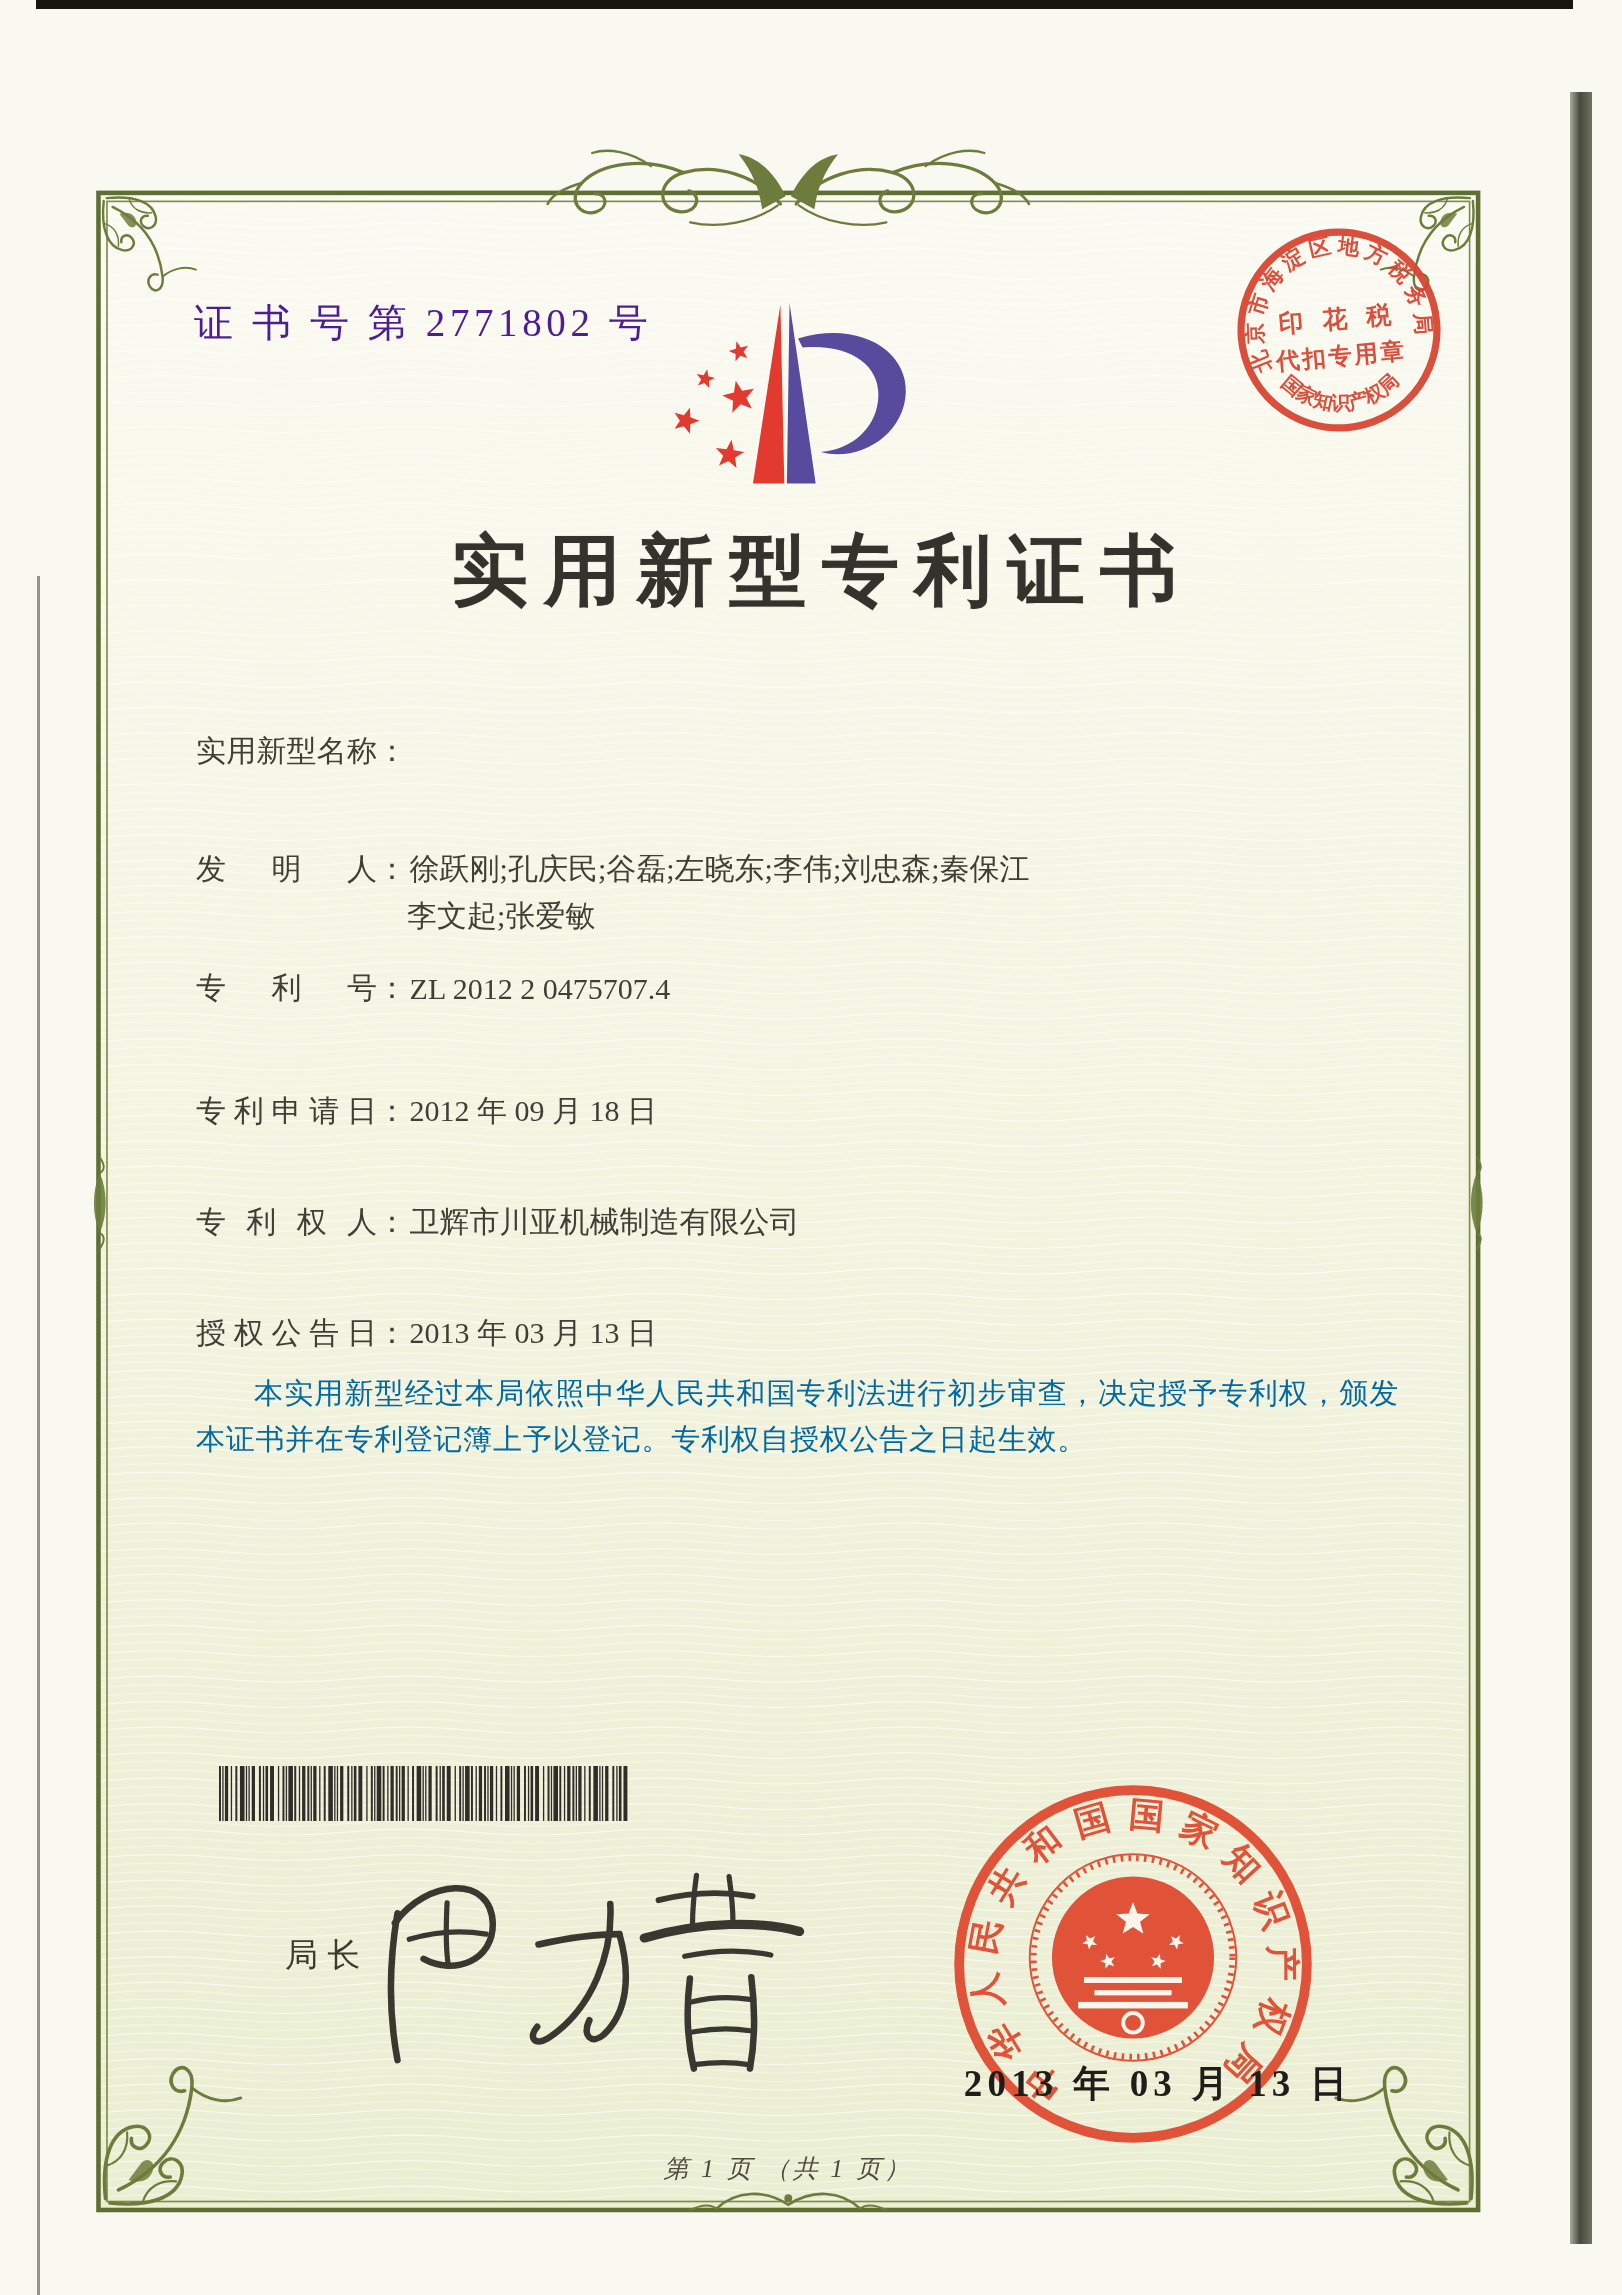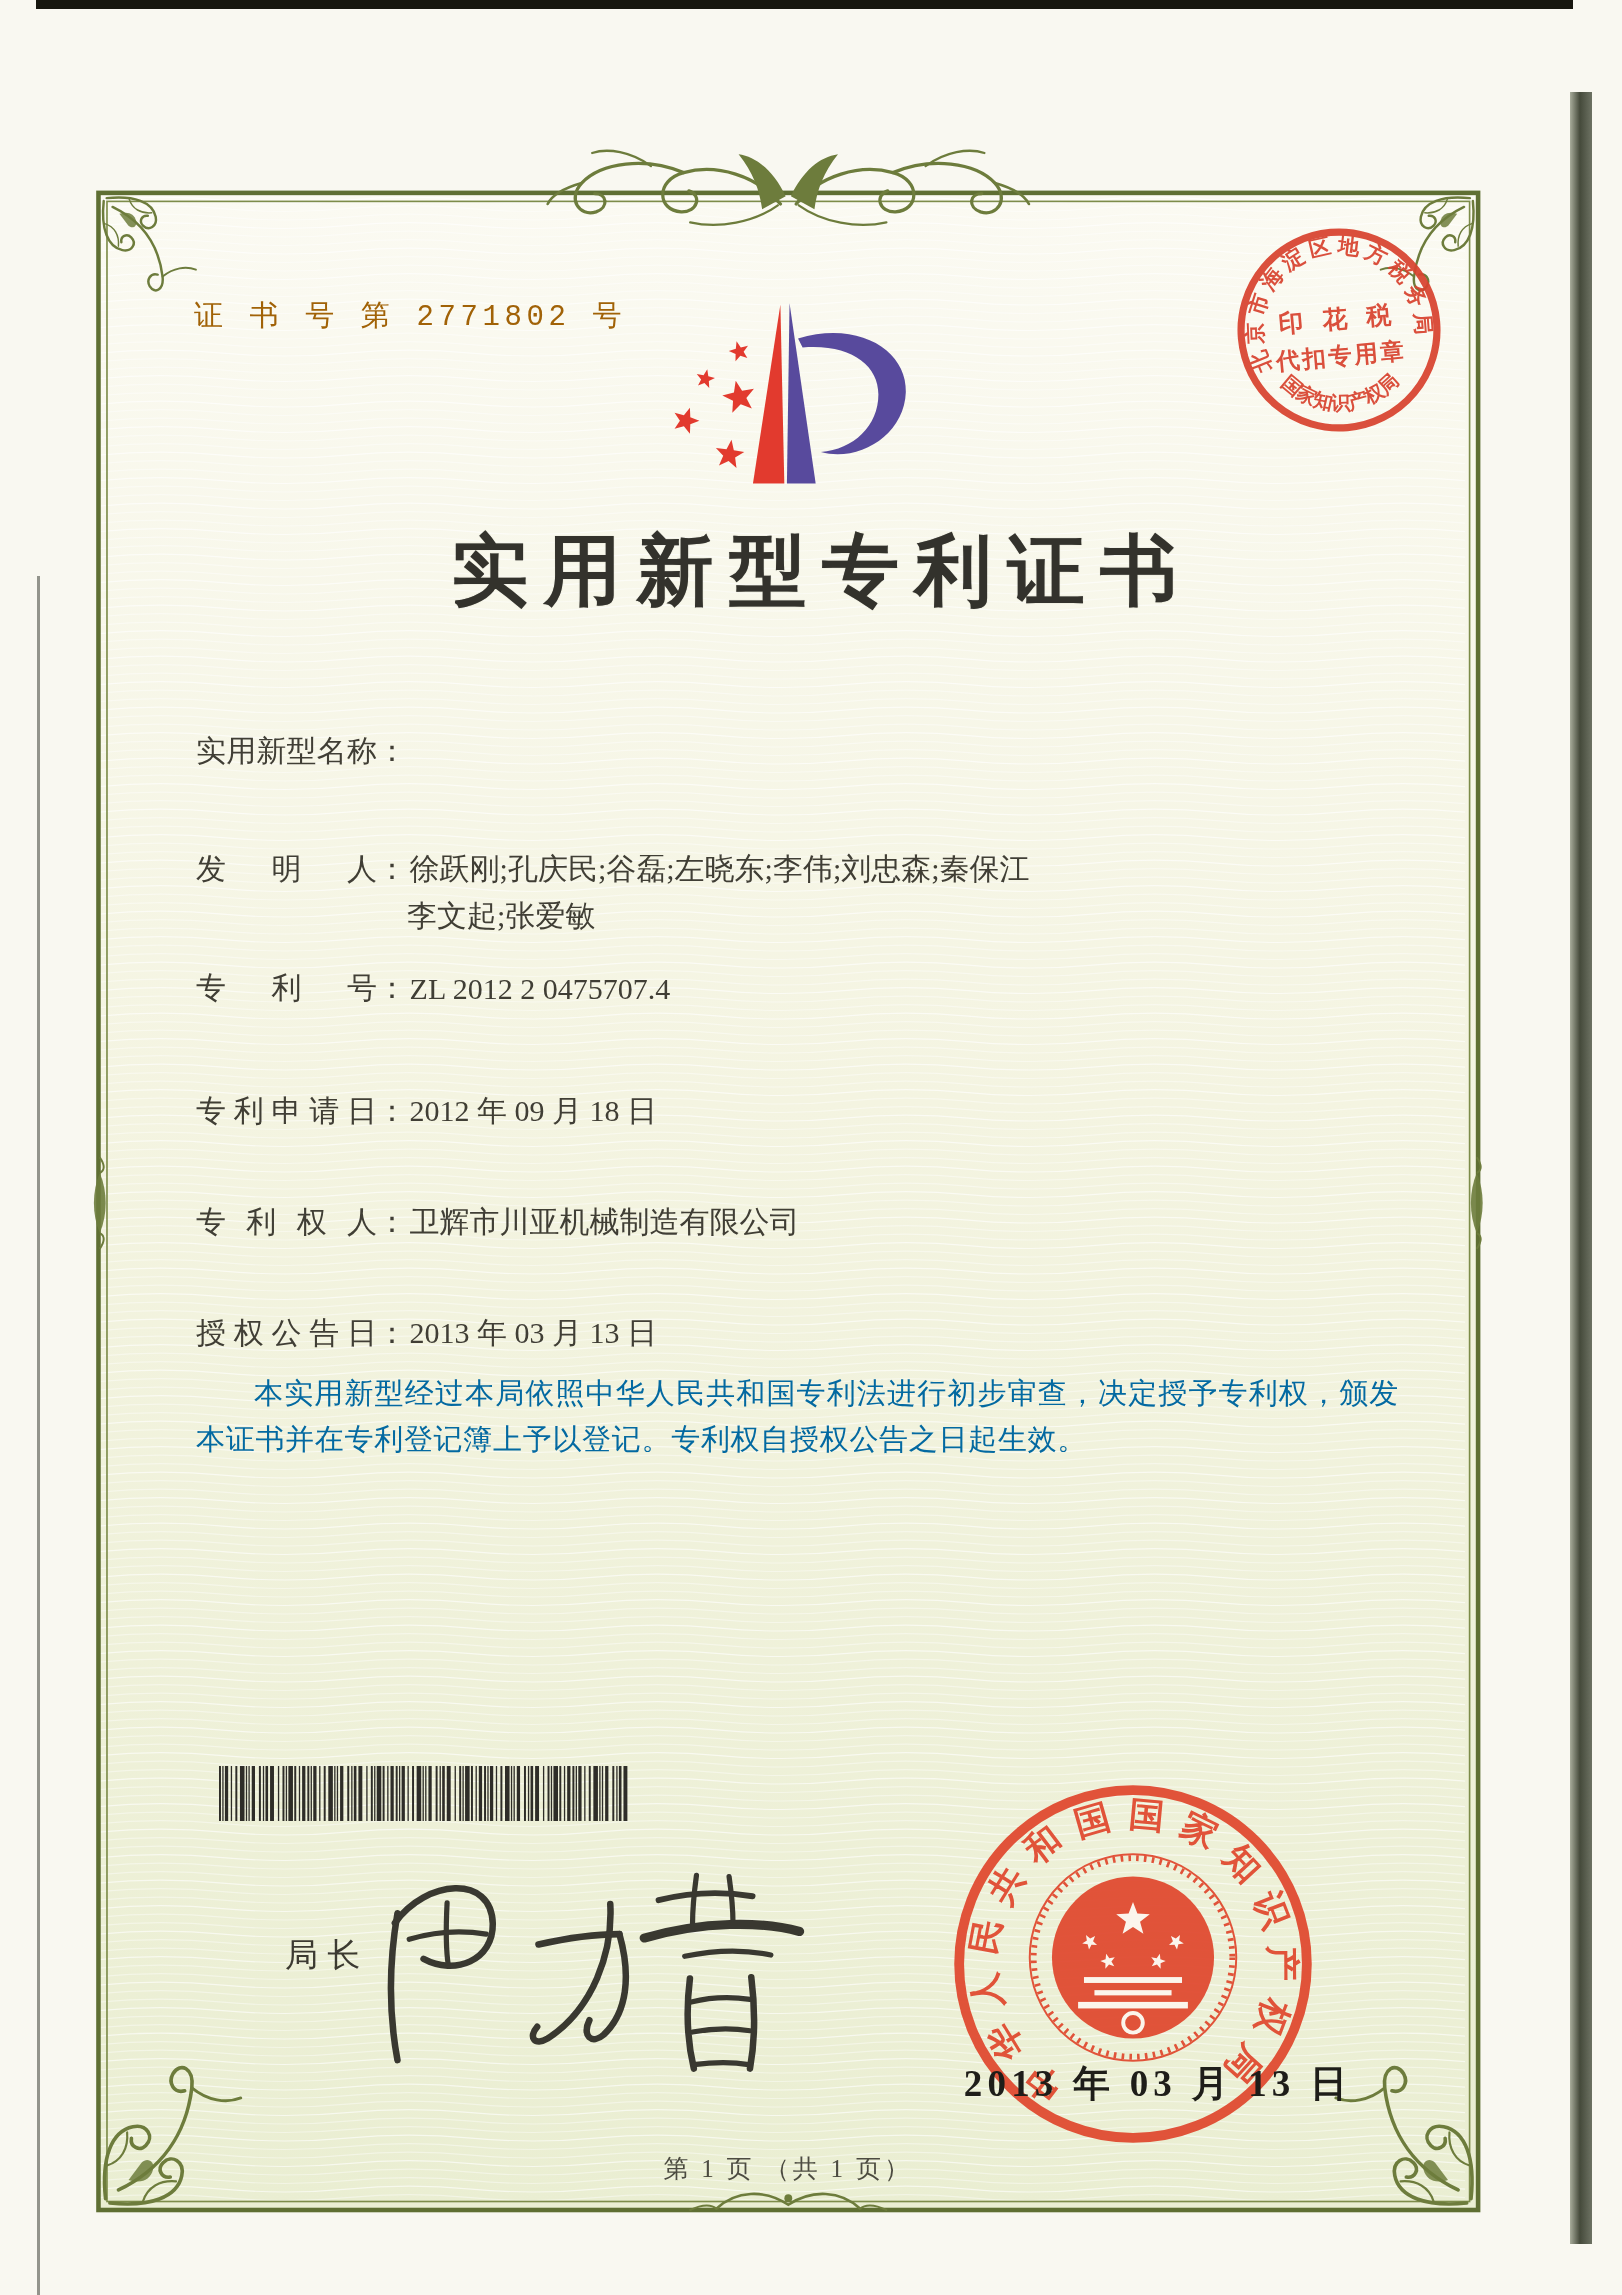--- a/index.html
+++ b/index.html
@@ -9,38 +9,38 @@
     font-family:"Liberation Serif","DejaVu Serif",serif;
     overflow:hidden;
   }
   .abs{position:absolute;}
   
   .scan-top{left:36px;top:0;width:1537px;height:8.5px;background:#17170f;}
   .scan-left{left:37px;top:576px;width:2.6px;height:1720px;background:#2e2f27;opacity:.5;}
   .scan-right{left:1570px;top:92px;width:22px;height:2152px;
     background:linear-gradient(to right,#a8ac9b,#454a3b 45%,#6d7263);}
   
-  .cert-number{left:194px;top:296px;font-size:29px;letter-spacing:4.6px;color:#a16207;font-family:Liberation Mono, monospace;}
+  .cert-number{left:194px;top:296px;font-size:39px;letter-spacing:4.6px;color:#4c1d95;}
   .cert-title{left:98px;top:520px;width:1380px;text-align:center;
     font-size:77px;font-weight:700;letter-spacing:15.7px;color:#33322c;
     text-shadow:0 0 0.7px rgba(40,40,30,.55);padding-left:34px;}
   .field-row{left:196px;width:1229px;font-size:30px;color:#403e35;display:flex;align-items:center;}
   .field-label{display:inline-block;width:181px;text-align:justify;text-align-last:justify;}
   .field-colon{display:inline-block;}
   .field-value{display:inline-block;margin-left:2.6px;white-space:nowrap;}
   .field-value2{left:407px;font-size:30px;color:#403e35;}
   .paras{left:196px;top:1370px;width:1203px;font-size:29px;line-height:46px;
     color:#0369a1;text-align:justify;letter-spacing:0.7px;}
   .paras p{margin:0;text-indent:2em;}
   .sig-role{left:285px;top:1933px;font-size:33px;letter-spacing:9.2px;color:#3c3a31;}
   .sig-name-hidden{font-size:0;position:absolute;}
   .seal-date{left:942px;top:2059px;width:432px;text-align:center;
     font-size:37px;letter-spacing:5.2px;color:#1e1d19;font-weight:600;}
   .page-footer{left:98px;top:2152px;width:1380px;text-align:center;
-    font-size:25px;letter-spacing:3.3px;color:#4c4b41;}
+    font-size:25px;letter-spacing:3.3px;color:#4c4b41;font-style:italic;}
   svg{display:block;}
 </style>
 </head>
 <body>
 
 <div class="abs scan-top"></div>
 <div class="abs scan-left"></div>
 <div class="abs scan-right"></div>
 
 <svg class="abs" style="left:0;top:0" width="1623" height="2295" viewBox="0 0 2481 3510">

